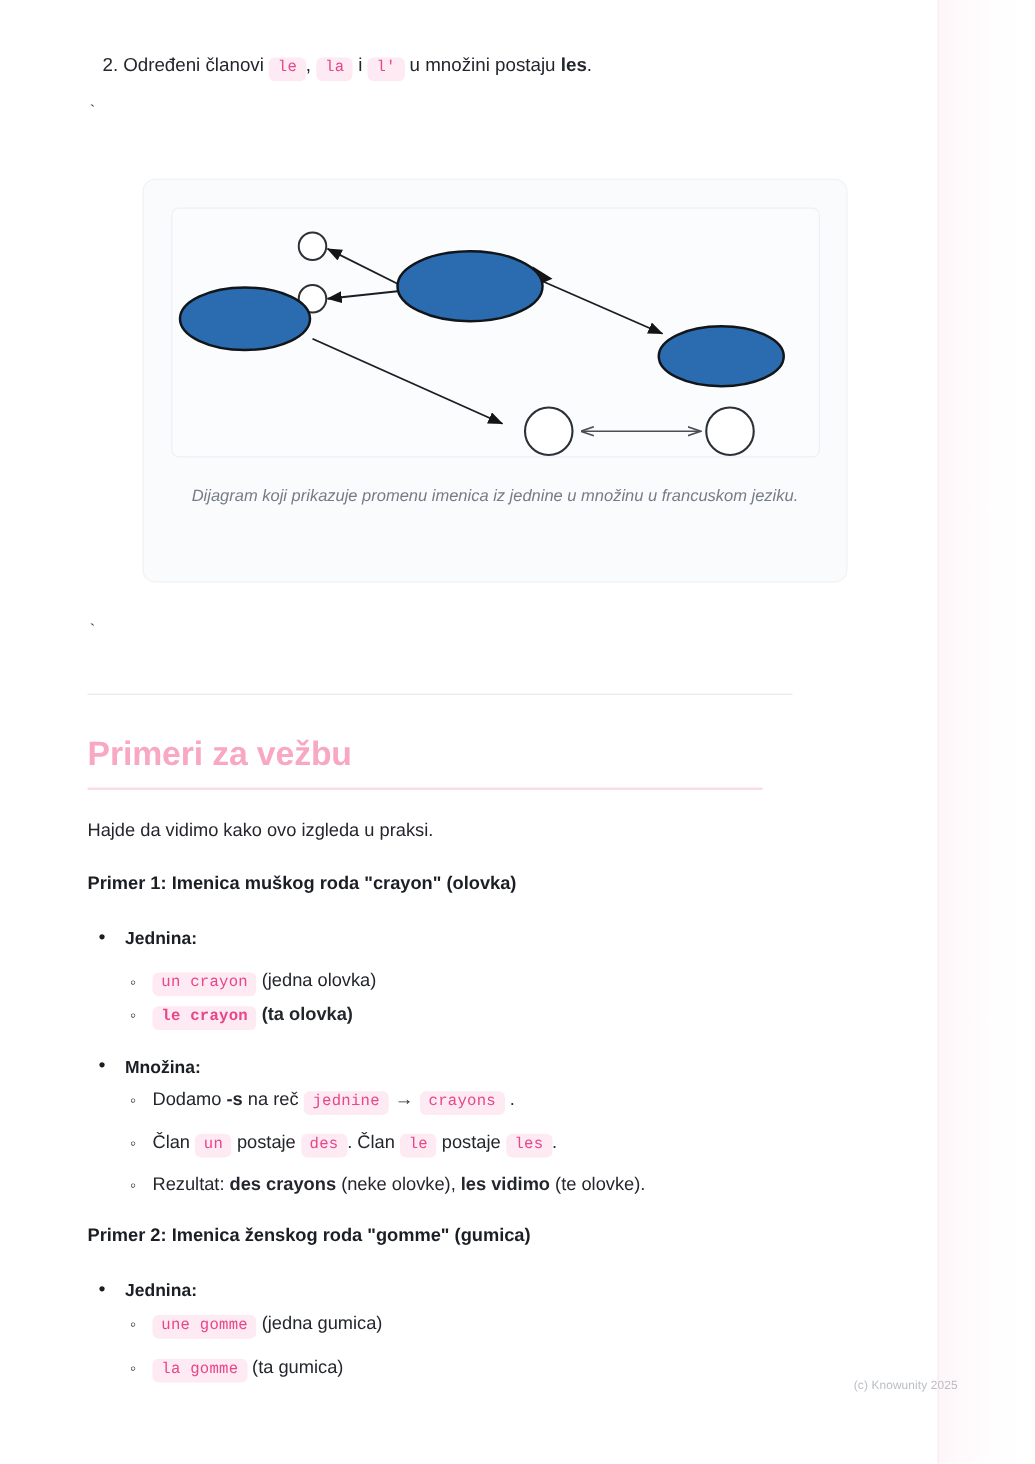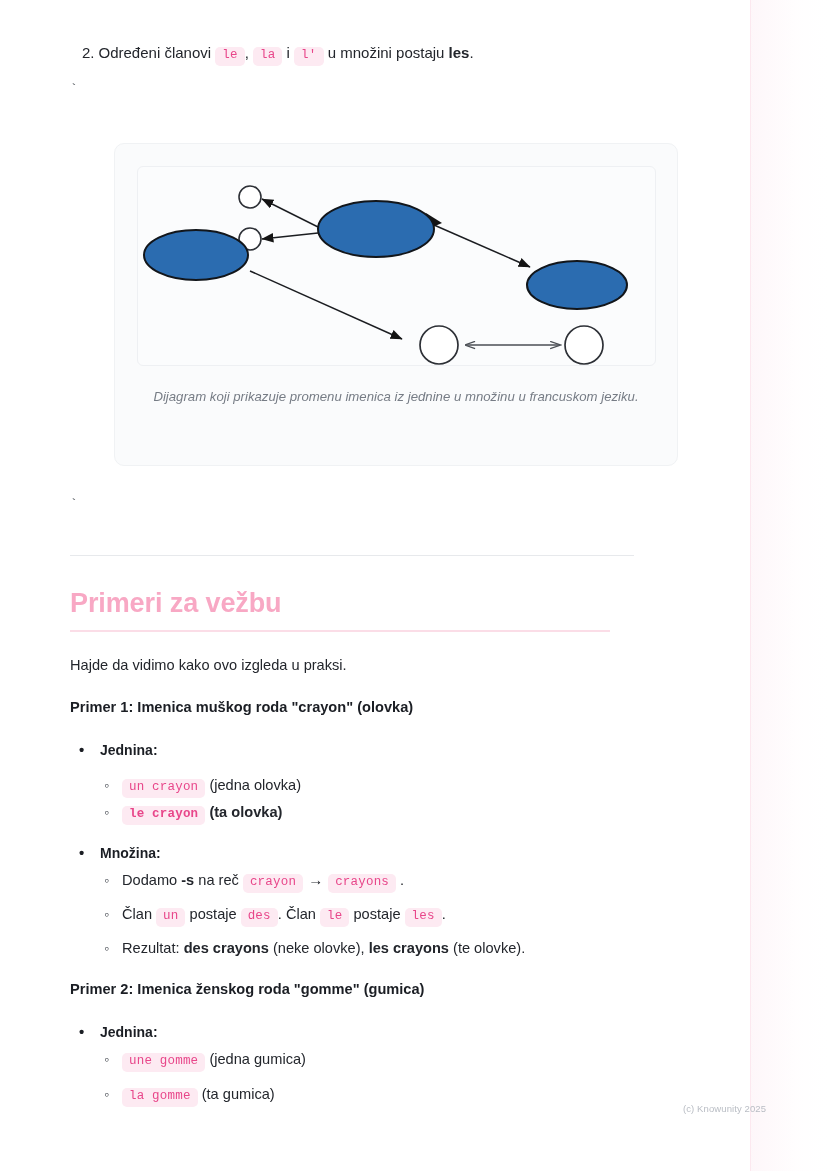--- a/index.html
+++ b/index.html
@@ -324,21 +324,21 @@
 
   <div class="bullet-l1 b-m1">
     <span class="lbl">Množina:</span>
   </div>
 
   <div class="bullet-l2 r-m1">
     <span class="txt">
       <span>Dodamo</span>
       <span class="bold">-s</span>
       <span>na reč</span>
-      <span class="code">crayon</span><span class="arrow-glyph">→</span><span class="code">crayons</span>
+      <span class="code">jednine</span><span class="arrow-glyph">→</span><span class="code">crayons</span>
       <span>.</span>
     </span>
   </div>
 
   <div class="bullet-l2 r-m2">
     <span class="txt">
       <span>Član</span>
       <span class="code">un</span>
       <span>postaje</span>
       <span class="code">des</span><span>. Član</span>
@@ -346,21 +346,21 @@
       <span>postaje</span>
       <span class="code">les</span><span>.</span>
     </span>
   </div>
 
   <div class="bullet-l2 r-m3">
     <span class="txt">
       <span>Rezultat:</span>
       <span class="bold">des crayons</span>
       <span>(neke olovke),</span>
-      <span class="bold">les crayons</span>
+      <span class="bold">les vidimo</span>
       <span>(te olovke).</span>
     </span>
   </div>
 
   <div class="ex-title ex2-title">Primer 2: Imenica ženskog roda "gomme" (gumica)</div>
 
   <div class="bullet-l1 b-j2">
     <span class="lbl">Jednina:</span>
   </div>
 

